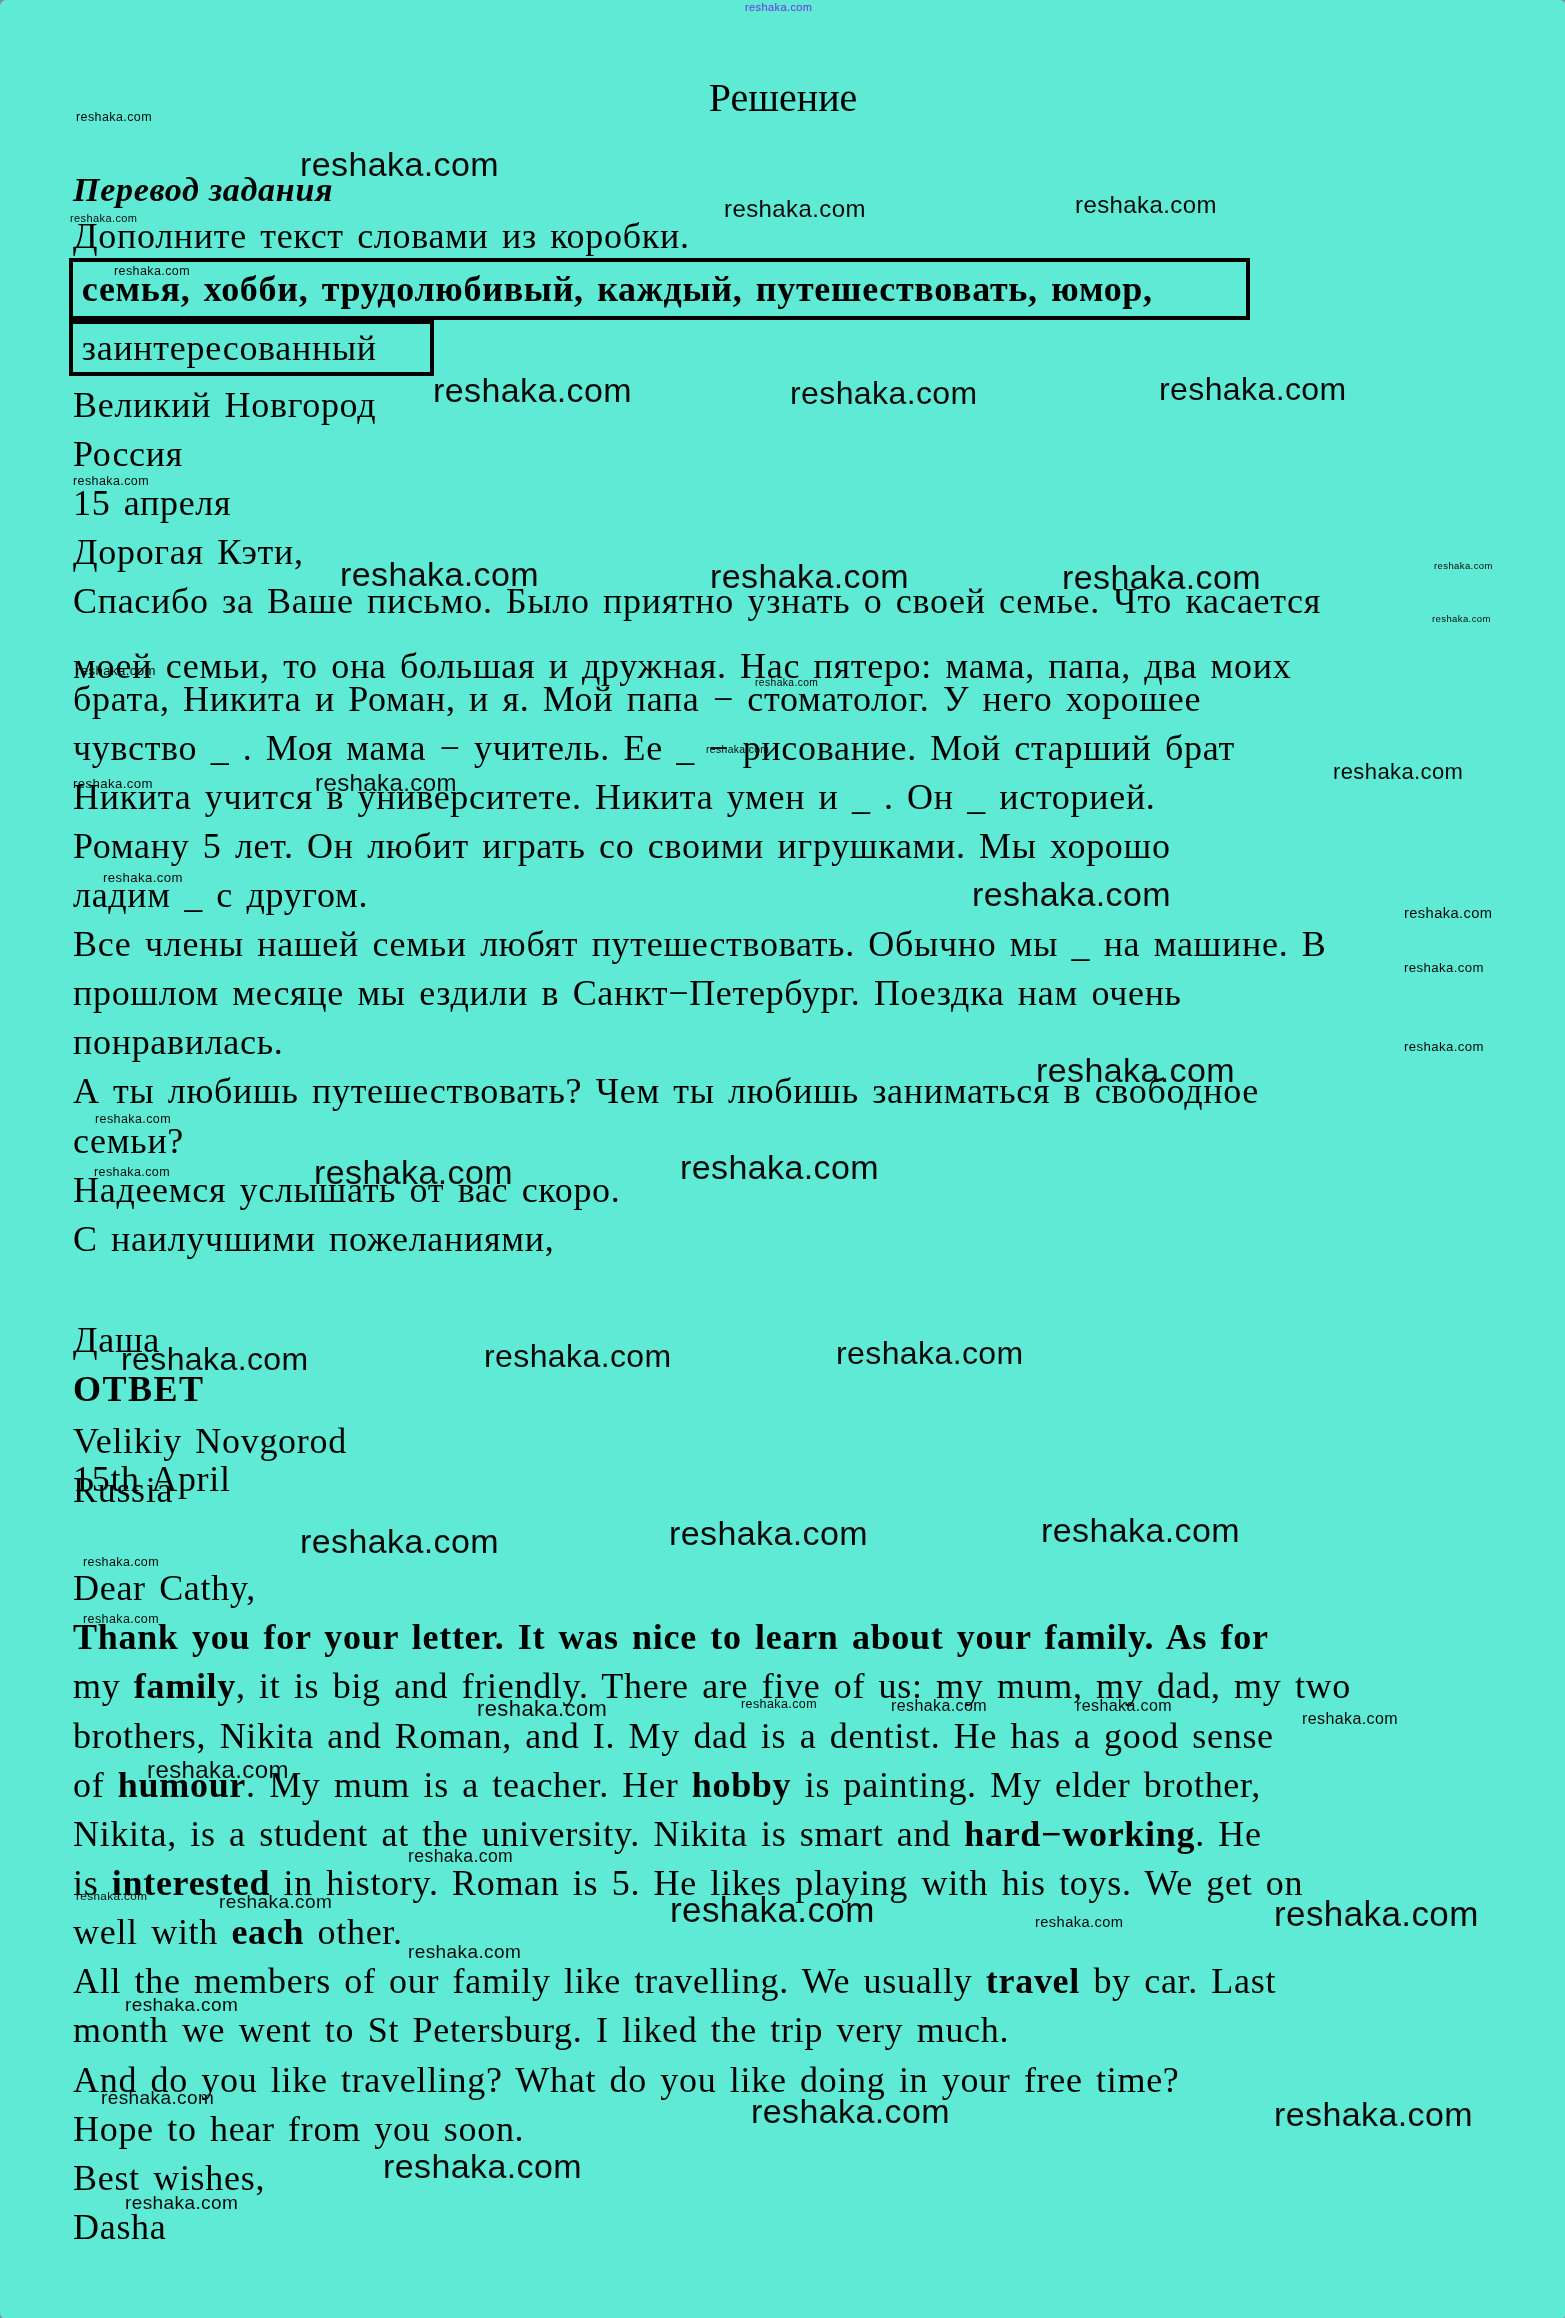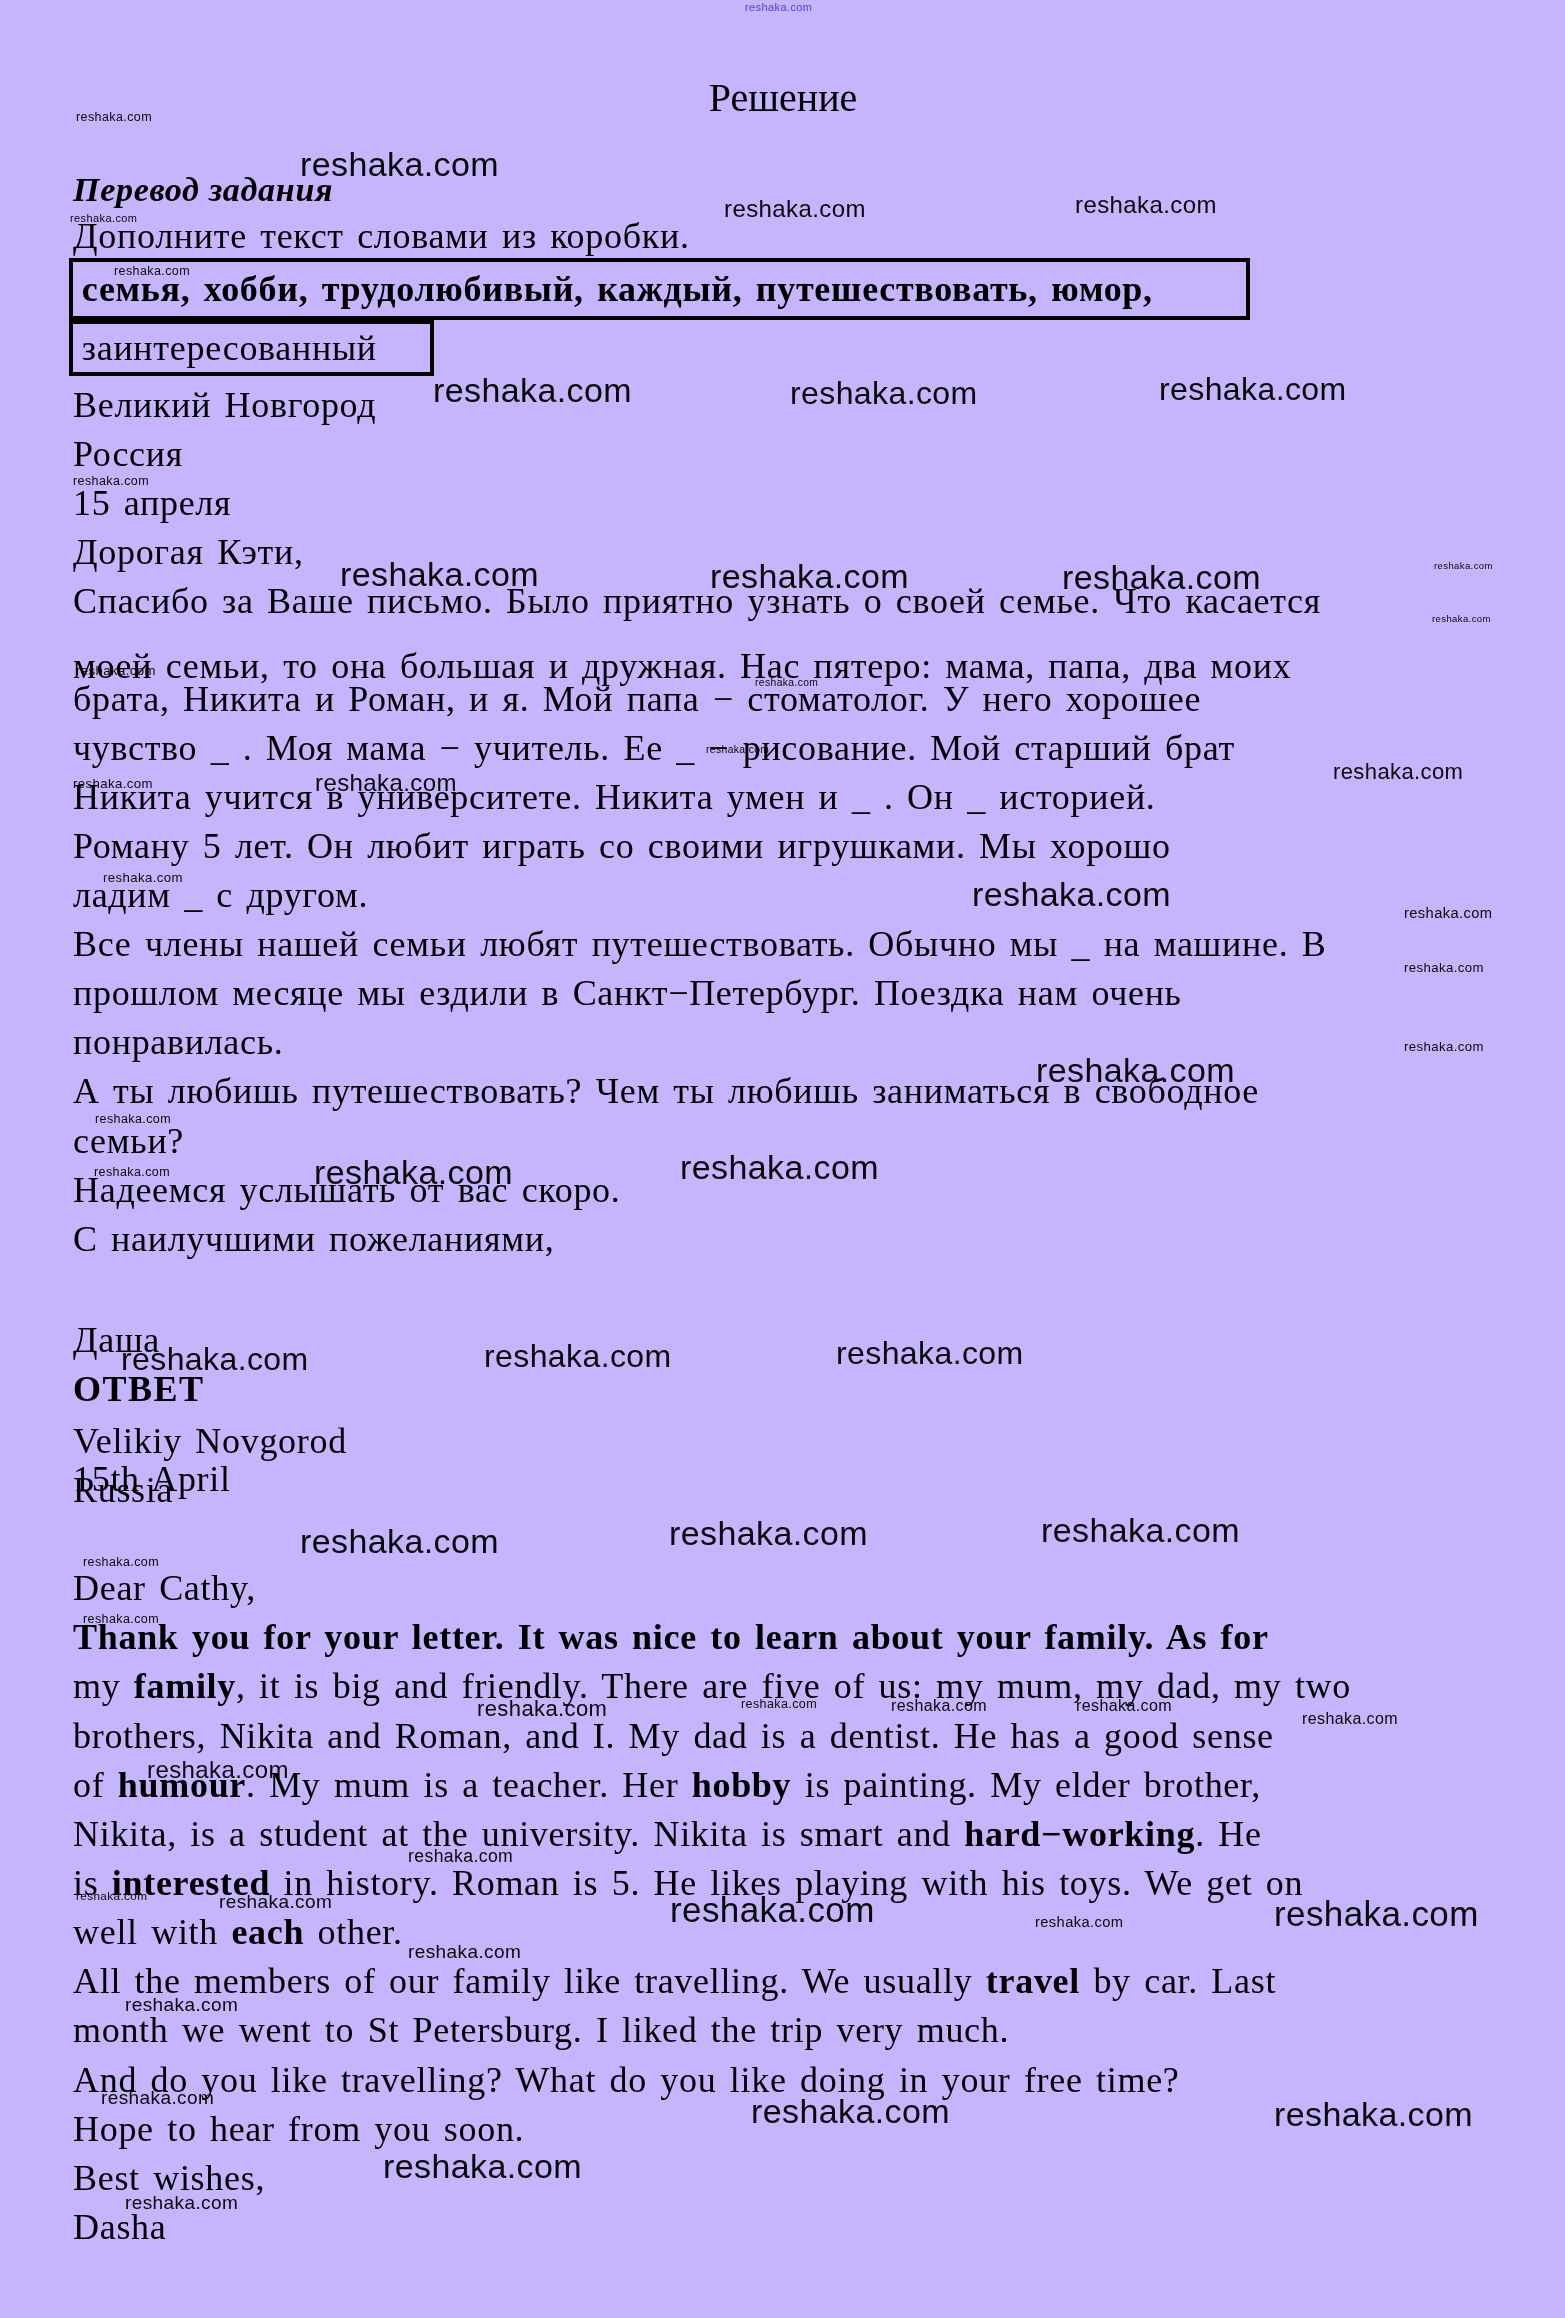--- a/index.html
+++ b/index.html
@@ -1,22 +1,23 @@
 <!DOCTYPE html>
 <html style="font-size:11.7px"><head>
 <meta charset="utf-8">
 <style>
   html,body{margin:0;padding:0;background:#888;}
   .page{
     position:relative;
     width:1566px;height:2319px;
-    background:#c4b5fd;
+    background:#5eead4;
     overflow:hidden;
     font-family:"Liberation Serif", serif;
     color:#000;
+    border-radius:6px;
   }
   
   .wm-layer{position:absolute;inset:0;z-index:2;pointer-events:none;}
   .wm{
     position:absolute;
     font-family:"Liberation Sans", sans-serif;
     color:#0a0a0a;
     line-height:1;
     white-space:nowrap;
     letter-spacing:0.4px;

